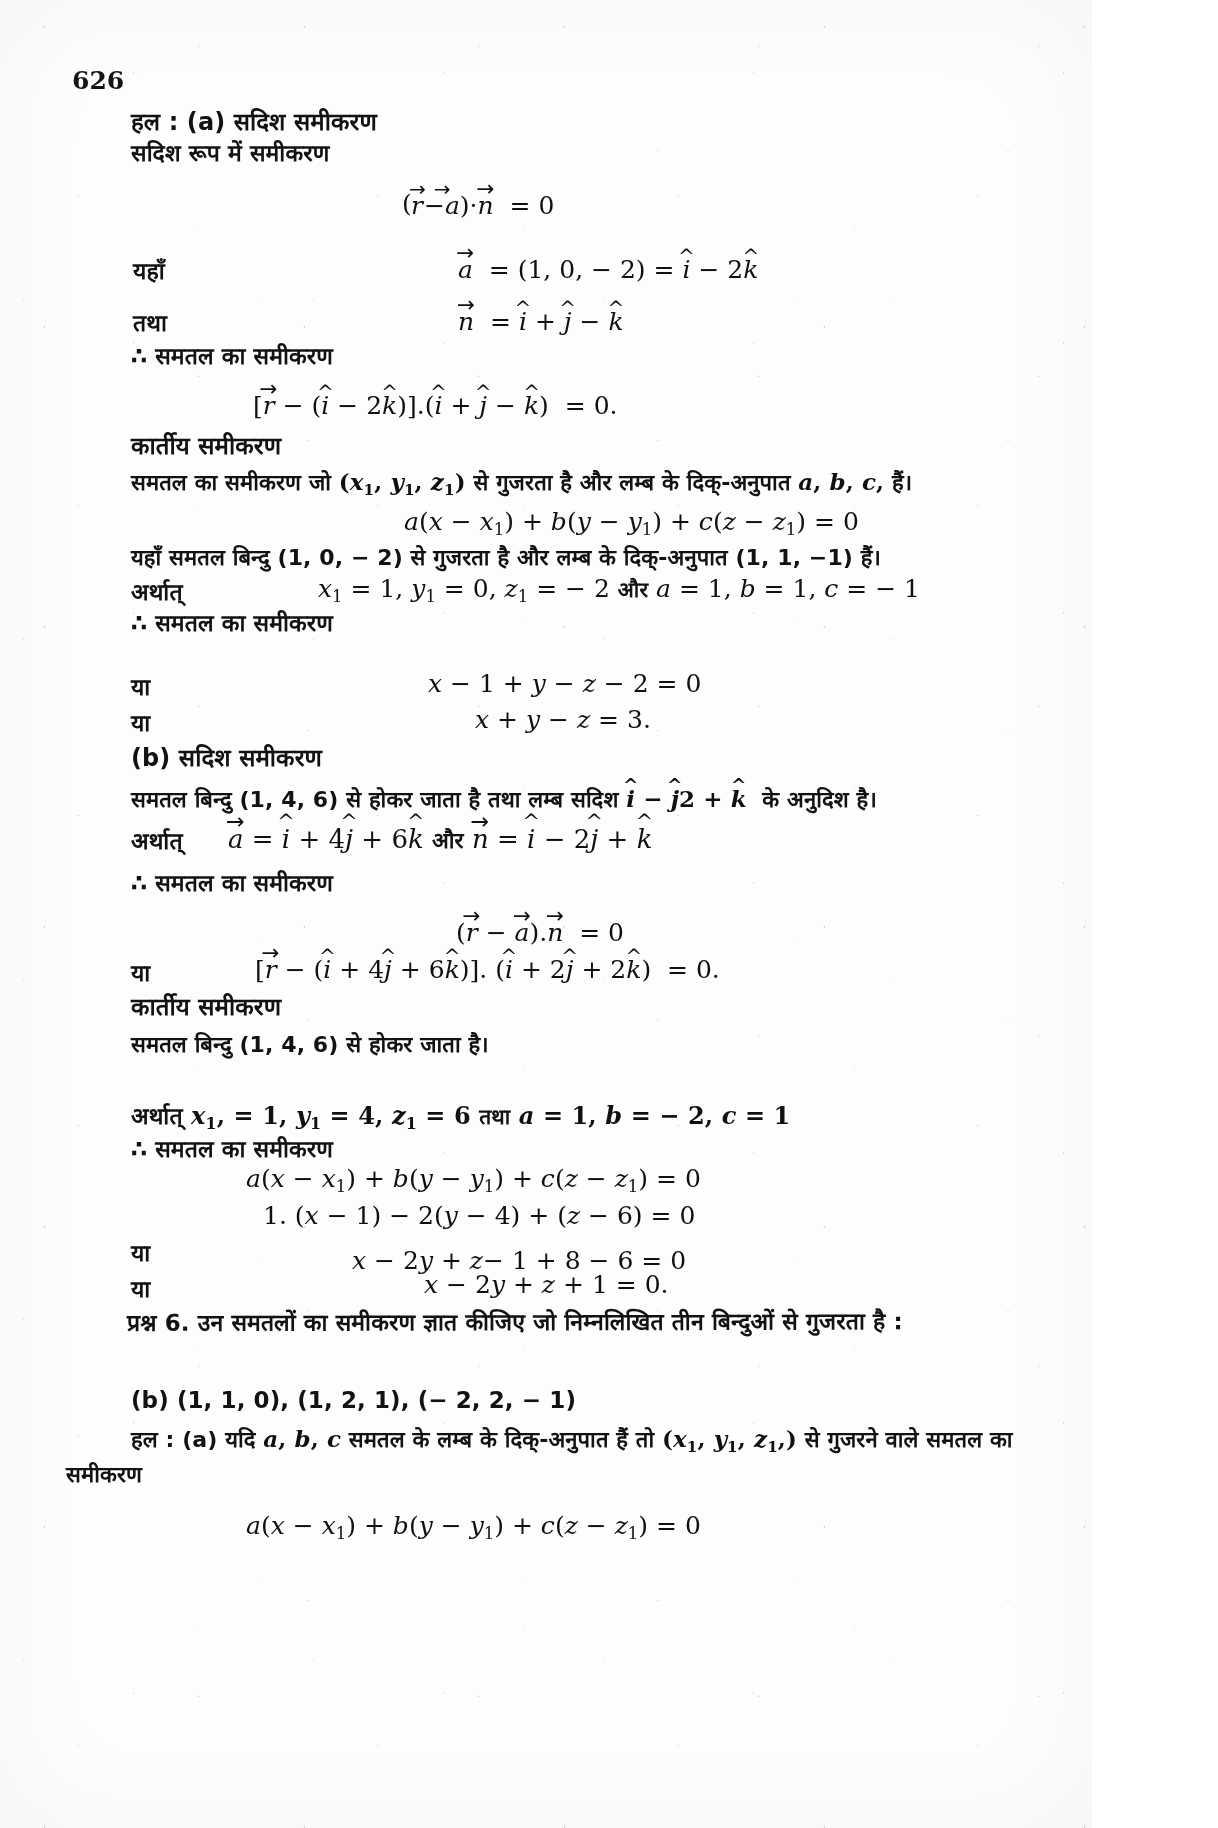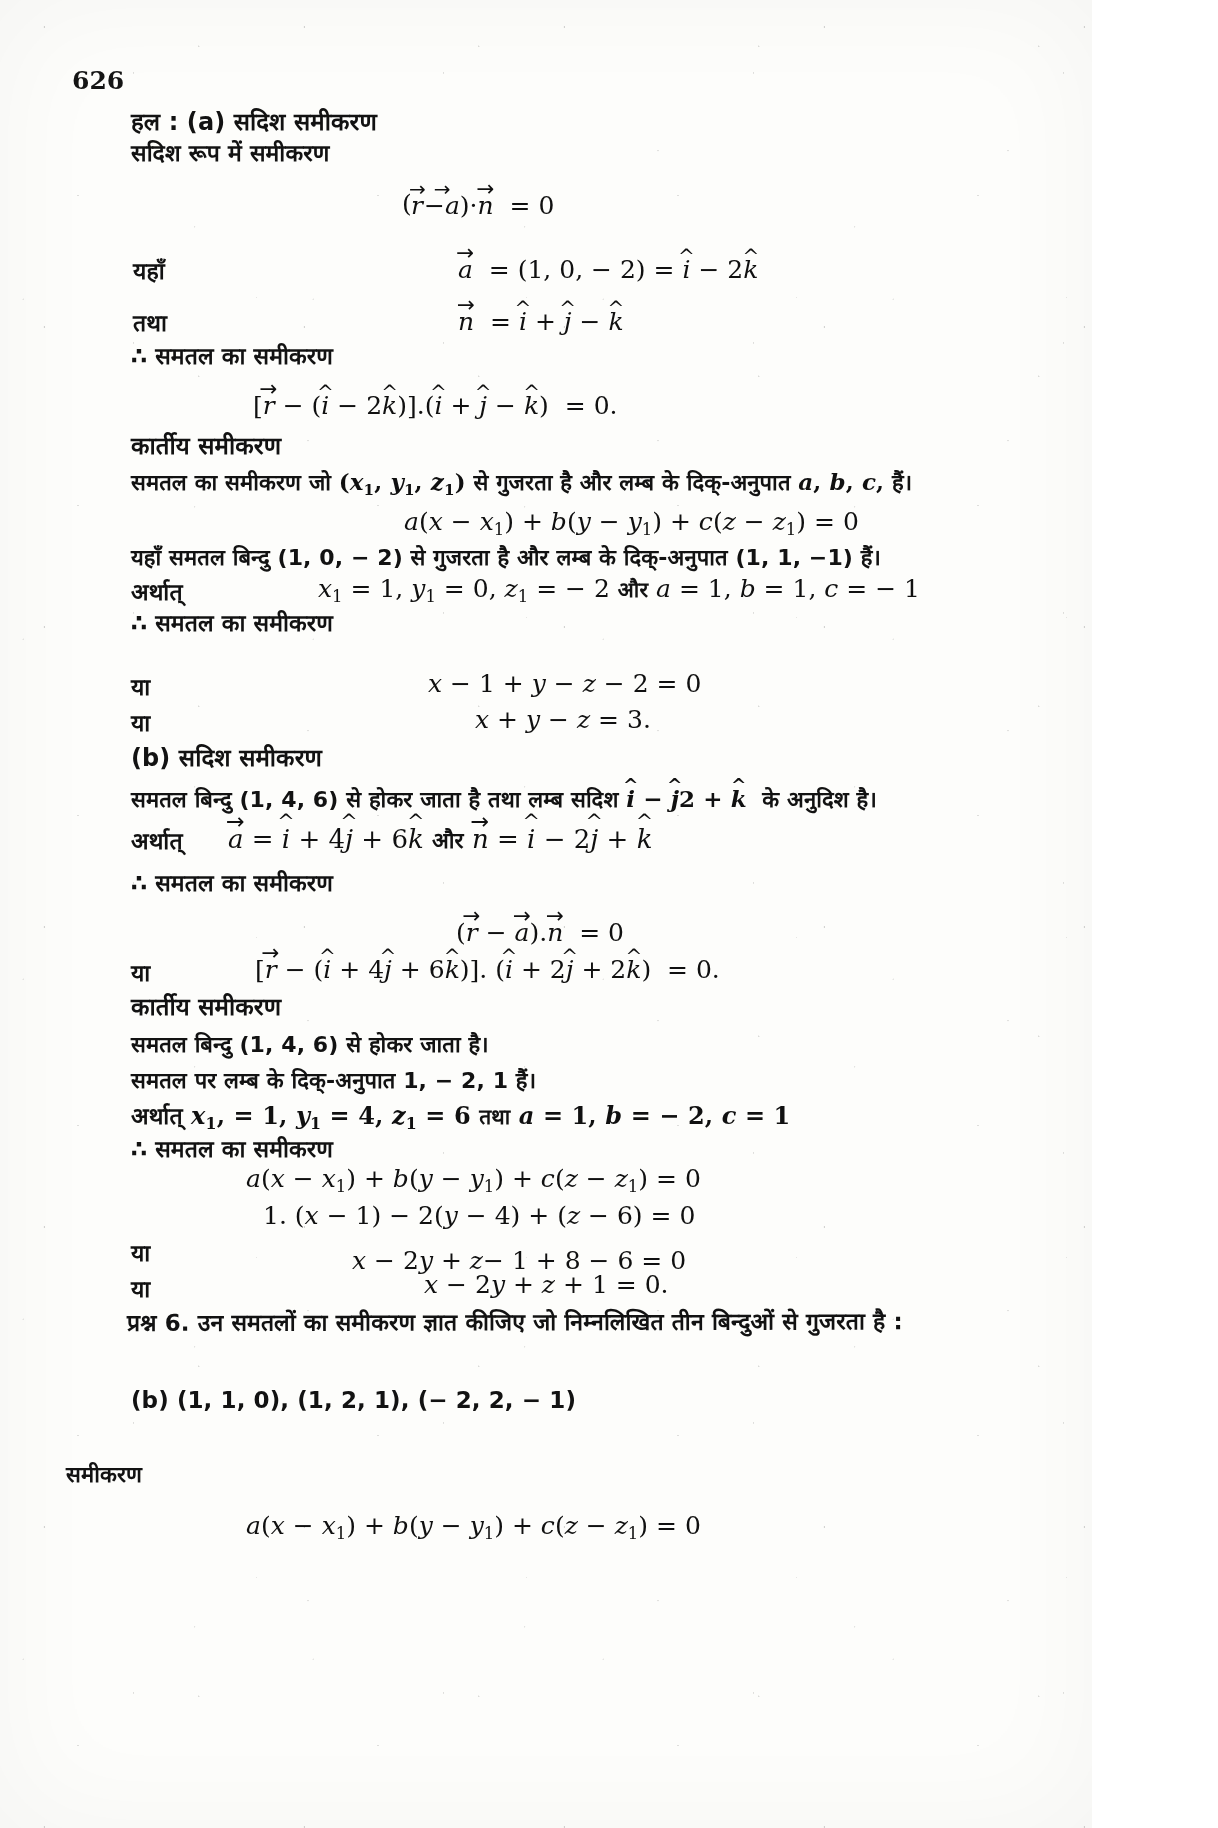--- a/index.html
+++ b/index.html
@@ -221,21 +221,20 @@
   <div class="abs mx" style="left:255px; top:955px;">
     <span class="up">[</span><span class="vec"><span class="arw">→</span><i>r</i></span> <span class="up">− (</span><span class="hat"><span class="hc">^</span><i>i</i></span> <span class="up">+ 4</span><span class="hat"><span class="hc">^</span><i>j</i></span> <span class="up">+ 6</span><span class="hat"><span class="hc">^</span><i>k</i></span><span class="up">)]. (</span><span class="hat"><span class="hc">^</span><i>i</i></span> <span class="up">+ 2</span><span class="hat"><span class="hc">^</span><i>j</i></span> <span class="up">+ 2</span><span class="hat"><span class="hc">^</span><i>k</i></span><span class="up">)</span>&nbsp; <span class="up">= 0.</span>
   </div>
 
   <div class="abs uttar" style="left:1150px; top:958px;">उत्तर</div>
 
   <div class="abs hi" style="left:131px; top:994px; font-size:24px;">कार्तीय समीकरण</div>
 
   <div class="abs hi" style="left:131px; top:1033px; font-size:22px;">समतल बिन्दु (1, 4, 6) से होकर जाता है।</div>
 
-  <div class="abs hi" style="left:131px; top:1069px; font-size:22px;">समतल पर लम्ब के दिक्-अनुपात 1, − 2, 1 हैं।</div>
 
   <div class="abs hi" style="left:131px; top:1104px;">अर्थात्<span class="mx" style="font-size:24px;"> <i>x</i><sub>1</sub><span class="up">, = 1,</span> <i>y</i><sub>1</sub> <span class="up">= 4,</span> <i>z</i><sub>1</sub> <span class="up">= 6</span> <span class="hi" style="font-size:21px;">तथा</span> <i>a</i> <span class="up">= 1,</span> <i>b</i> <span class="up">= − 2,</span> <i>c</i> <span class="up">= 1</span></span></div>
 
   <div class="abs hi" style="left:131px; top:1137px;">∴ समतल का समीकरण</div>
 
   <div class="abs mx" style="left:246px; top:1166px;">
     <i>a</i><span class="up">(</span><i>x</i> <span class="up">−</span> <i>x</i><sub>1</sub><span class="up">) +</span> <i>b</i><span class="up">(</span><i>y</i> <span class="up">−</span> <i>y</i><sub>1</sub><span class="up">) +</span> <i>c</i><span class="up">(</span><i>z</i> <span class="up">−</span> <i>z</i><sub>1</sub><span class="up">) = 0</span>
   </div>
 
   <div class="abs mx" style="left:263px; top:1203px;">
@@ -252,20 +251,23 @@
     <i>x</i> <span class="up">− 2</span><i>y</i> <span class="up">+</span> <i>z</i> <span class="up">+ 1 = 0.</span>
   </div>
 
   <div class="abs uttar" style="left:1150px; top:1271px;">उत्तर</div>
 
   <div class="abs hi skew1" style="left:127px; top:1310px; font-size:23px;">प्रश्न 6. उन समतलों का समीकरण ज्ञात कीजिए जो निम्नलिखित तीन बिन्दुओं से गुजरता है :</div>
 
 
   <div class="abs hi" style="left:131px; top:1388px; font-size:23px;">(b) (1, 1, 0), (1, 2, 1), (− 2, 2, − 1)</div>
 
+  <div class="abs hi" style="left:131px; top:1427px; font-size:22px;">
+    हल : (a) यदि <span class="mx" style="font-size:23px;"><i>a</i>, <i>b</i>, <i>c</i></span> समतल के लम्ब के दिक्-अनुपात हैं तो <span class="mx" style="font-size:23px;">(<i>x</i><sub>1</sub>, <i>y</i><sub>1</sub>, <i>z</i><sub>1</sub>,)</span> से गुजरने वाले समतल का
+  </div>
 
   <div class="abs hi" style="left:66px; top:1463px; font-size:22px;">समीकरण</div>
 
   <div class="abs mx" style="left:246px; top:1513px;">
     <i>a</i><span class="up">(</span><i>x</i> <span class="up">−</span> <i>x</i><sub>1</sub><span class="up">) +</span> <i>b</i><span class="up">(</span><i>y</i> <span class="up">−</span> <i>y</i><sub>1</sub><span class="up">) +</span> <i>c</i><span class="up">(</span><i>z</i> <span class="up">−</span> <i>z</i><sub>1</sub><span class="up">) = 0</span>
   </div>
 
   <div id="grain"></div>
 </div>
 

